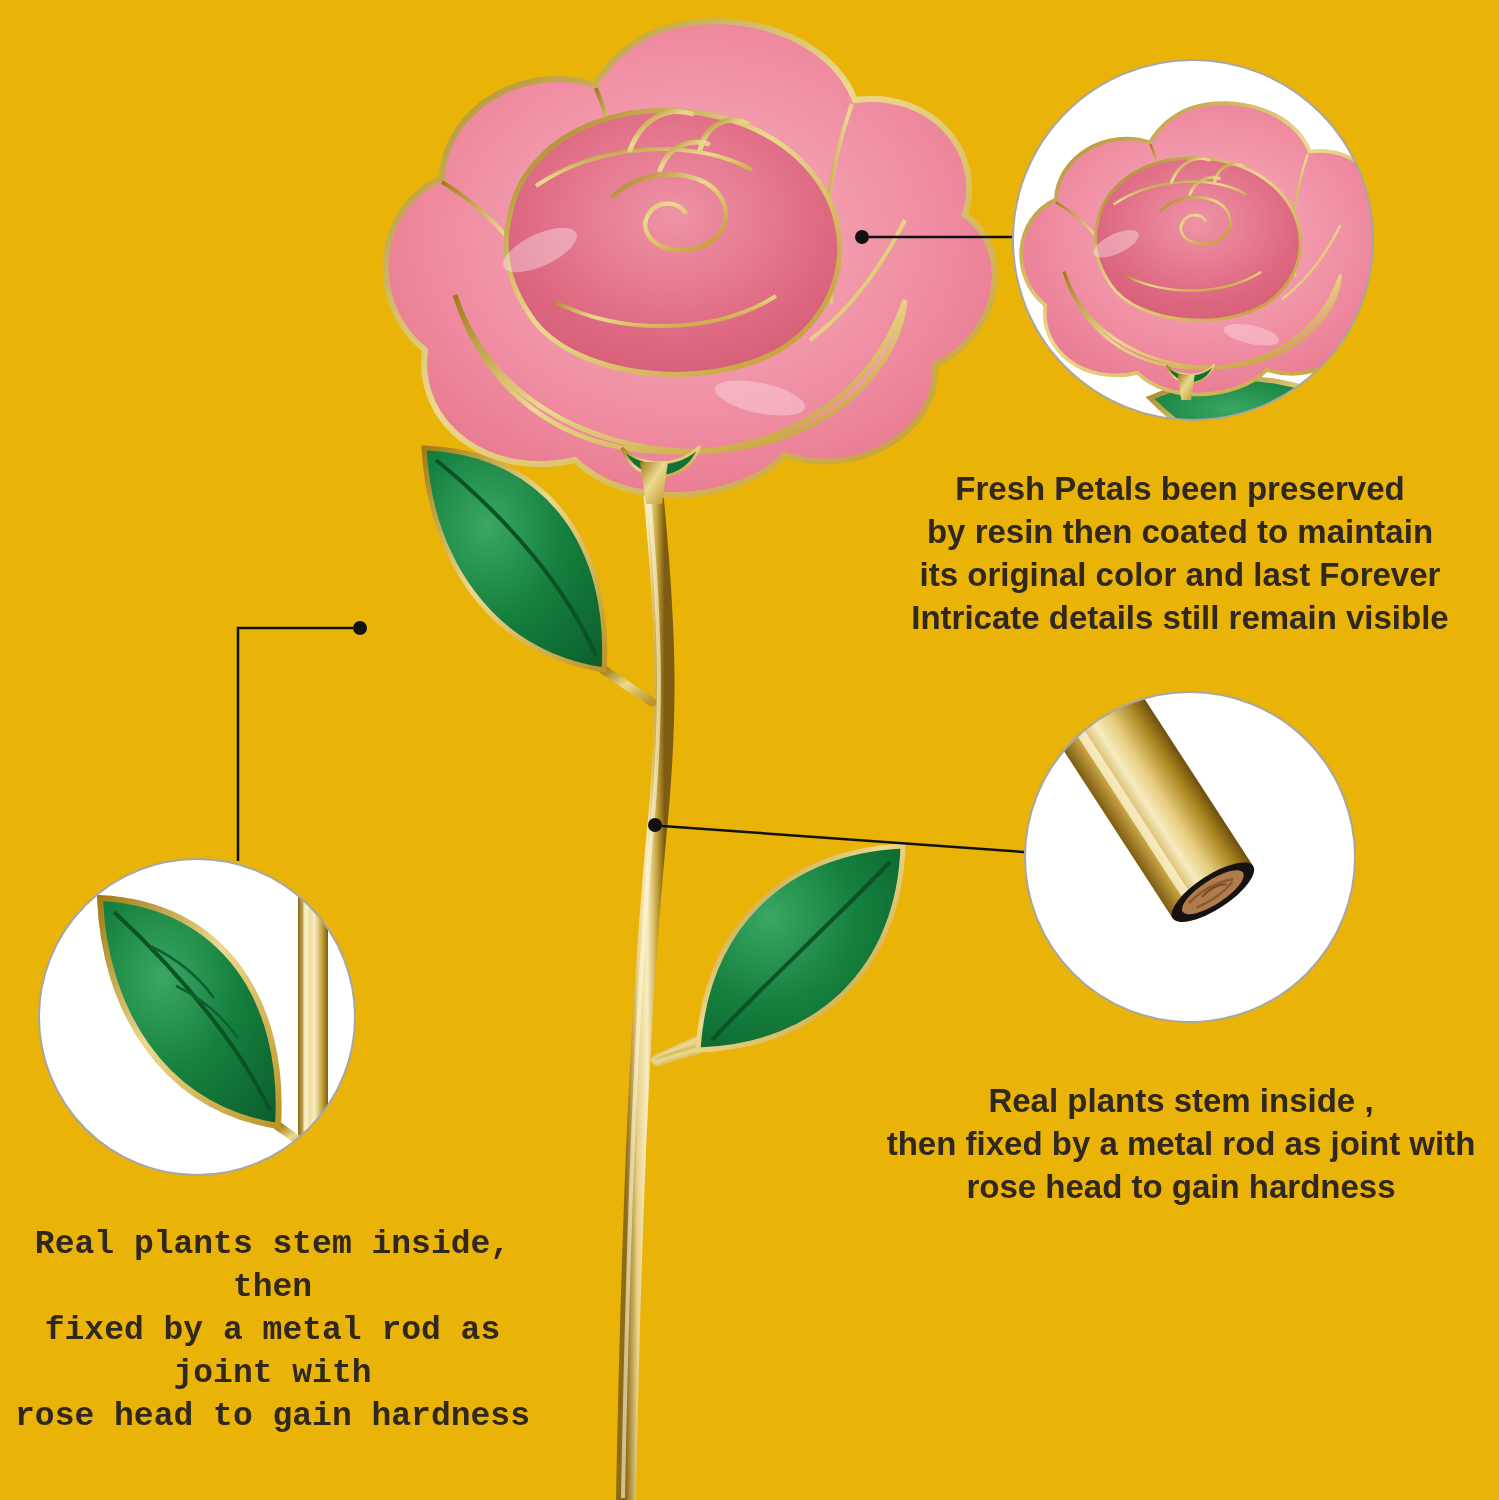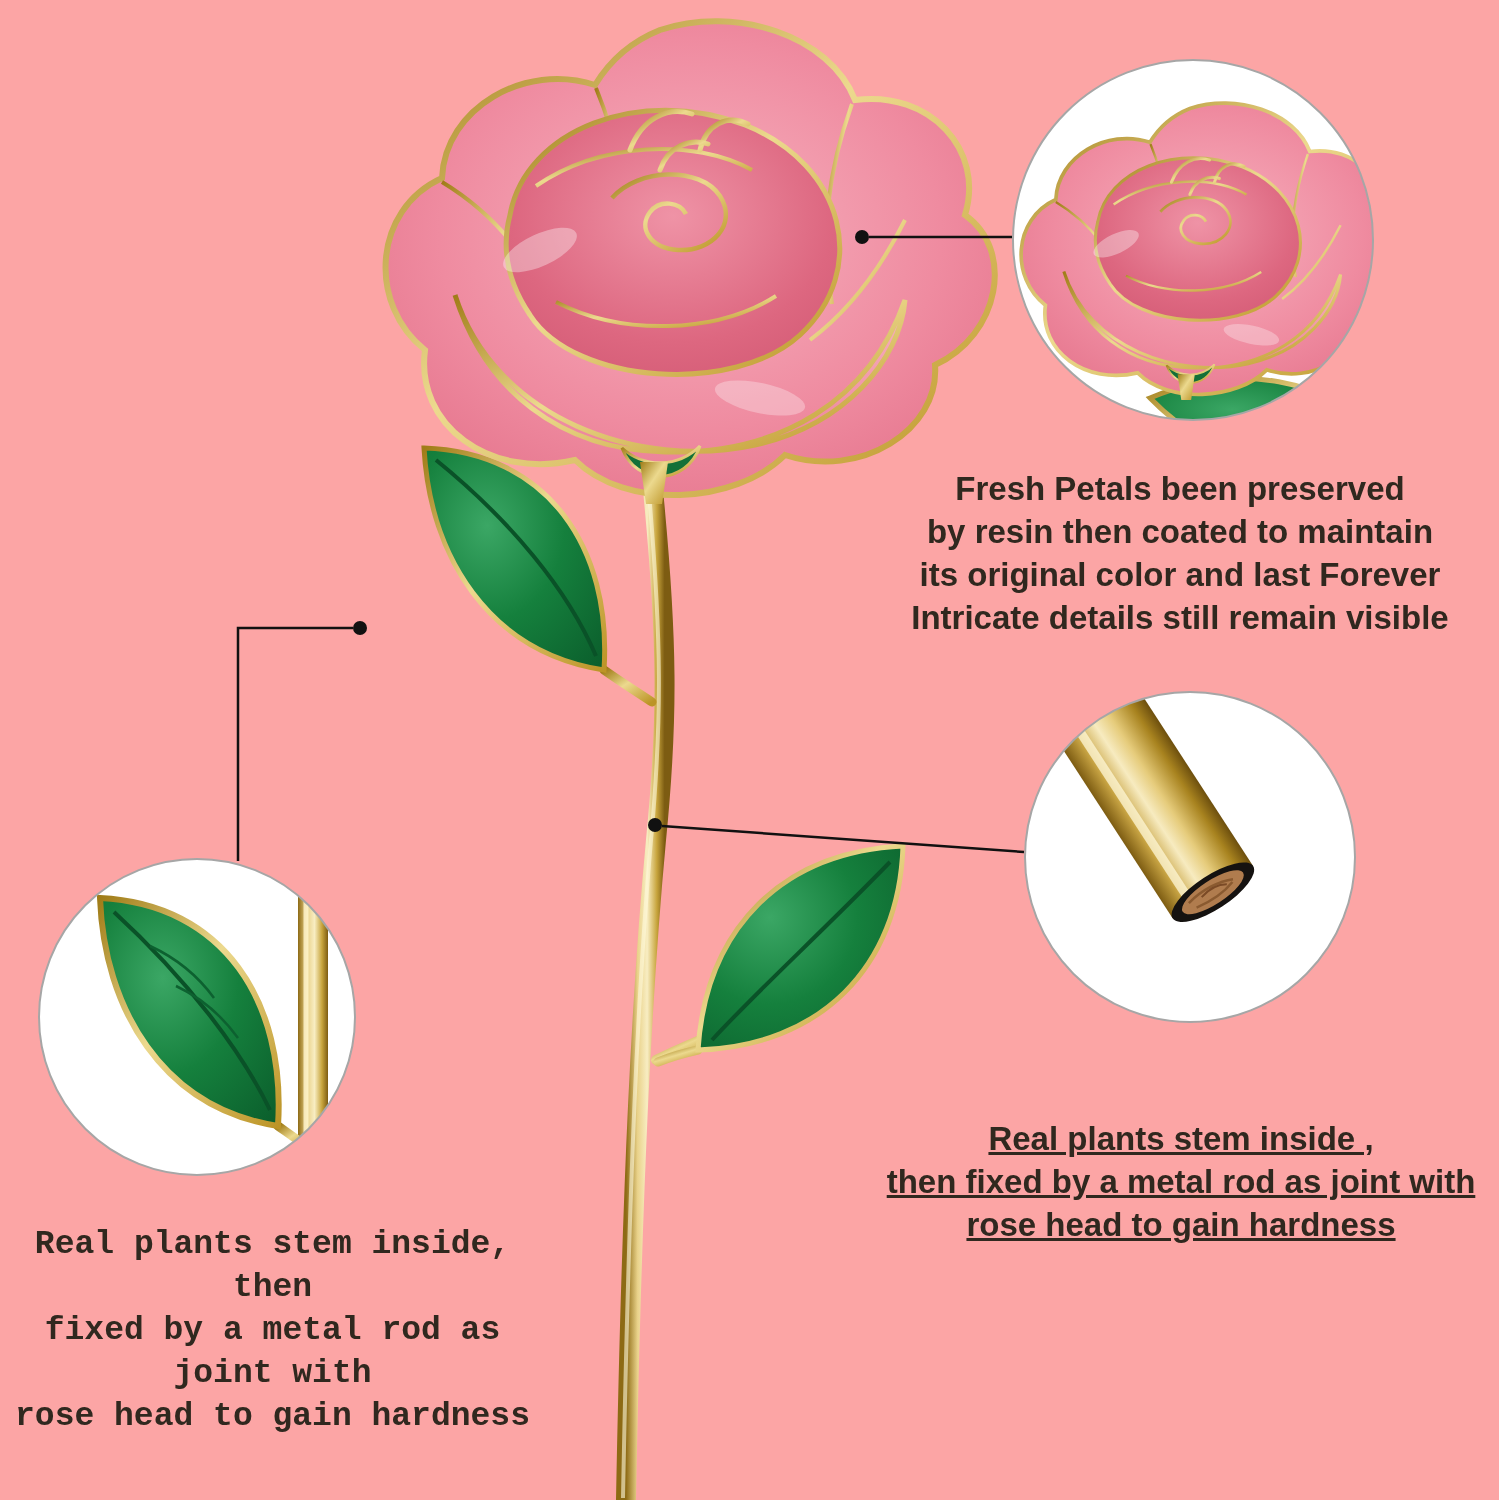--- a/index.html
+++ b/index.html
@@ -1,36 +1,36 @@
 <!DOCTYPE html>
 <html><head>
 <meta charset="utf-8">
 <style>
   html,body{margin:0;padding:0;background:#ffffff;}
   .stage{
     position:relative;
     width:1499px;height:1500px;
     overflow:hidden;
-    background:#fca5a5;
+    background:#eab308;
     font-family:"Liberation Sans", sans-serif;
   }
   .stage svg{position:absolute;left:0;top:0;}
   .note{
     position:absolute;
     z-index:2;
     font-weight:700;
     color:#30281f;
     font-size:33px;
     line-height:1.30;
     text-align:center;
     white-space:pre-line;
     font-family:"Liberation Sans", sans-serif;
   }
   .note-petals{left:856px;top:468px;width:648px;}
-  .note-stem-right{left:862px;top:1118px;width:638px;text-decoration:underline;}
+  .note-stem-right{left:862px;top:1080px;width:638px;}
   .note-stem-left{left:0px;top:1224px;width:545px;font-family:Liberation Mono, monospace;}
 </style>
 </head>
 <body>
 
 <div class="stage">
 
   <svg width="1499" height="1500" viewBox="0 0 1499 1500">
     <defs>
       <linearGradient id="goldEdge" x1="0" y1="0" x2="1" y2="1">

